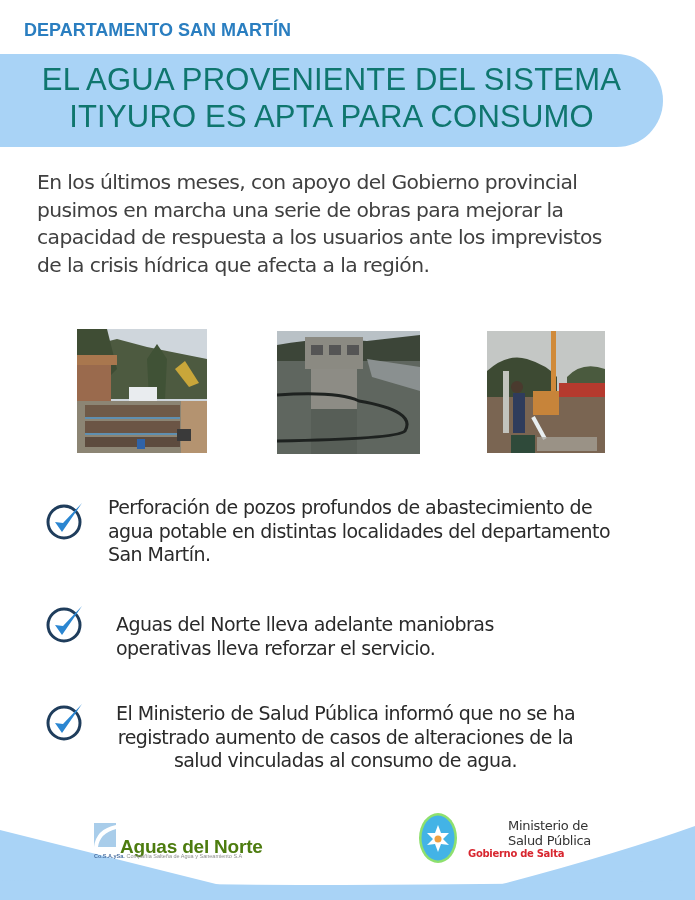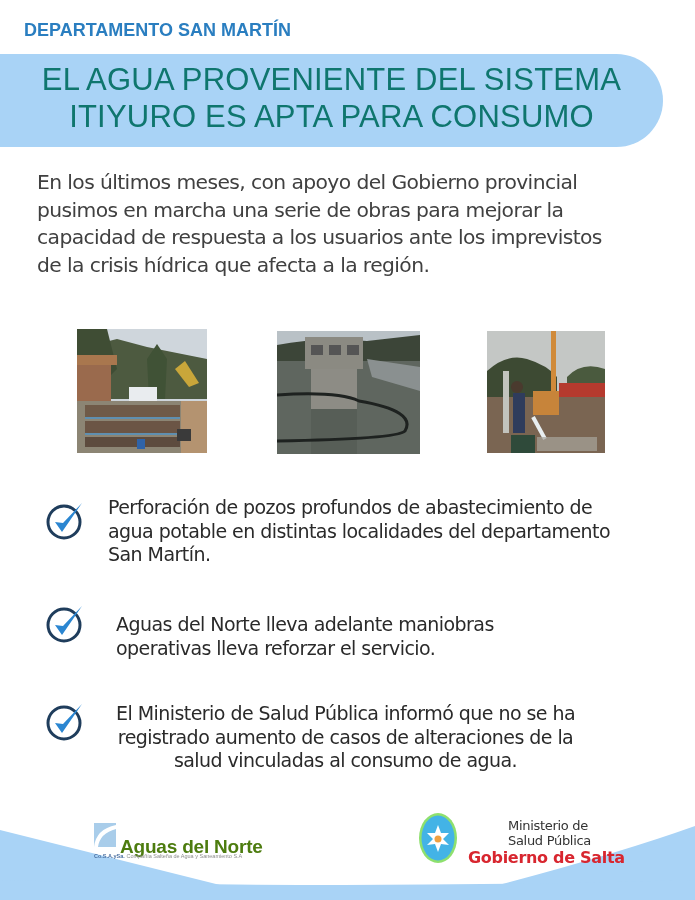--- a/index.html
+++ b/index.html
@@ -72,21 +72,21 @@
     }
     .msp-line {
       position: absolute; left: 50px;
       font-family: "DejaVu Sans", sans-serif;
       font-size: 13px; line-height: 15px; color: #333;
       letter-spacing: -0.3px; white-space: nowrap; margin-left: 40px;
     }
     .msp-gob {
       position: absolute; left: 50px; top: 38px;
       font-family: "DejaVu Sans", sans-serif; font-weight: bold;
-      font-size: 16px; color: #d8262f; letter-spacing: -0.3px; white-space: nowrap;
+      font-size: 10px; color: #d8262f; letter-spacing: -0.3px; white-space: nowrap;
     }
   </style>
 </head>
 <body>
 
 <div class="dept">DEPARTAMENTO SAN MARTÍN</div>
 
 <div class="banner"></div>
 <div class="banner-title">
   <div>EL AGUA PROVENIENTE DEL SISTEMA</div>

